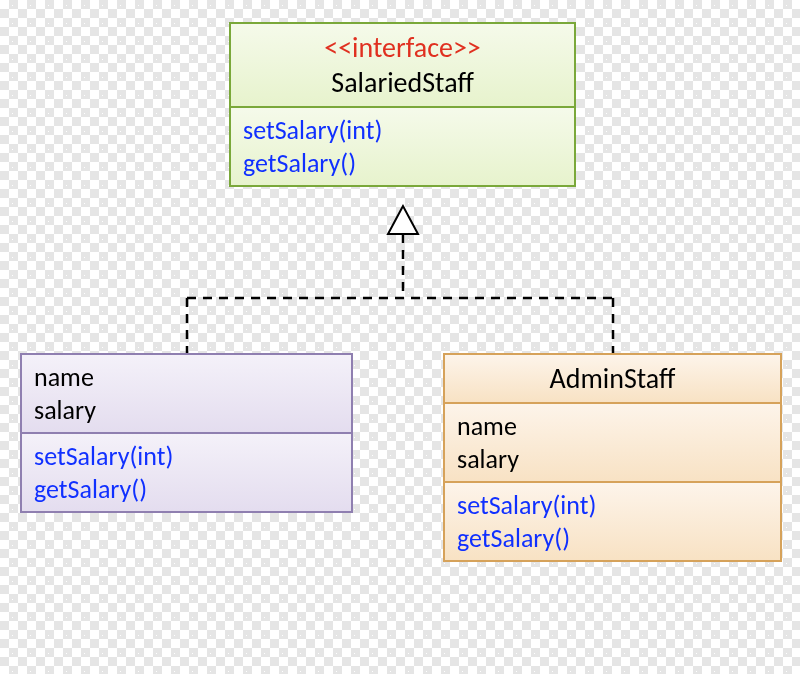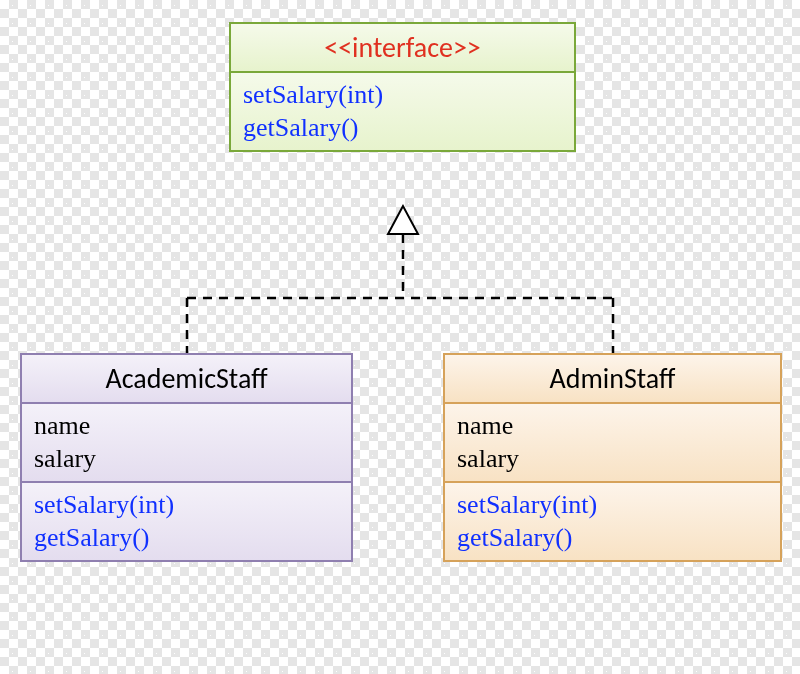--- a/index.html
+++ b/index.html
@@ -41,21 +41,20 @@
     border-bottom: none;
   }
   .uml-title {
     text-align: center;
     font-size: 28px;
     line-height: 1.25;
   }
   .uml-body {
     font-size: 26px;
     line-height: 1.25;
-    font-family: Liberation Serif, serif;
   }
 
   .stereotype {
     color: #e03020;
   }
   .method-blue {
     color: #1030ff;
   }
 
   
@@ -118,31 +117,29 @@
     <line x1="187" y1="298" x2="613" y2="298" stroke="#000000" stroke-width="2.5" stroke-dasharray="9 7"></line>
 
     <line x1="187" y1="298" x2="187" y2="353" stroke="#000000" stroke-width="2.5" stroke-dasharray="9 7"></line>
 
     <line x1="613" y1="298" x2="613" y2="353" stroke="#000000" stroke-width="2.5" stroke-dasharray="9 7"></line>
   </svg>
 
   <div class="uml-box interface">
     <div class="uml-compartment uml-title">
       <div class="stereotype">&lt;&lt;interface&gt;&gt;</div>
+      <div>SalariedStaff</div>
     </div>
     <div class="uml-compartment uml-body">
       <div class="method-blue">setSalary(int)</div>
       <div class="method-blue">getSalary()</div>
     </div>
   </div>
 
   <div class="uml-box academic">
-    <div class="uml-compartment uml-title">
-      <div>AcademicStaff</div>
-    </div>
     <div class="uml-compartment uml-body">
       <div>name</div>
       <div>salary</div>
     </div>
     <div class="uml-compartment uml-body">
       <div class="method-blue">setSalary(int)</div>
       <div class="method-blue">getSalary()</div>
     </div>
   </div>
 

